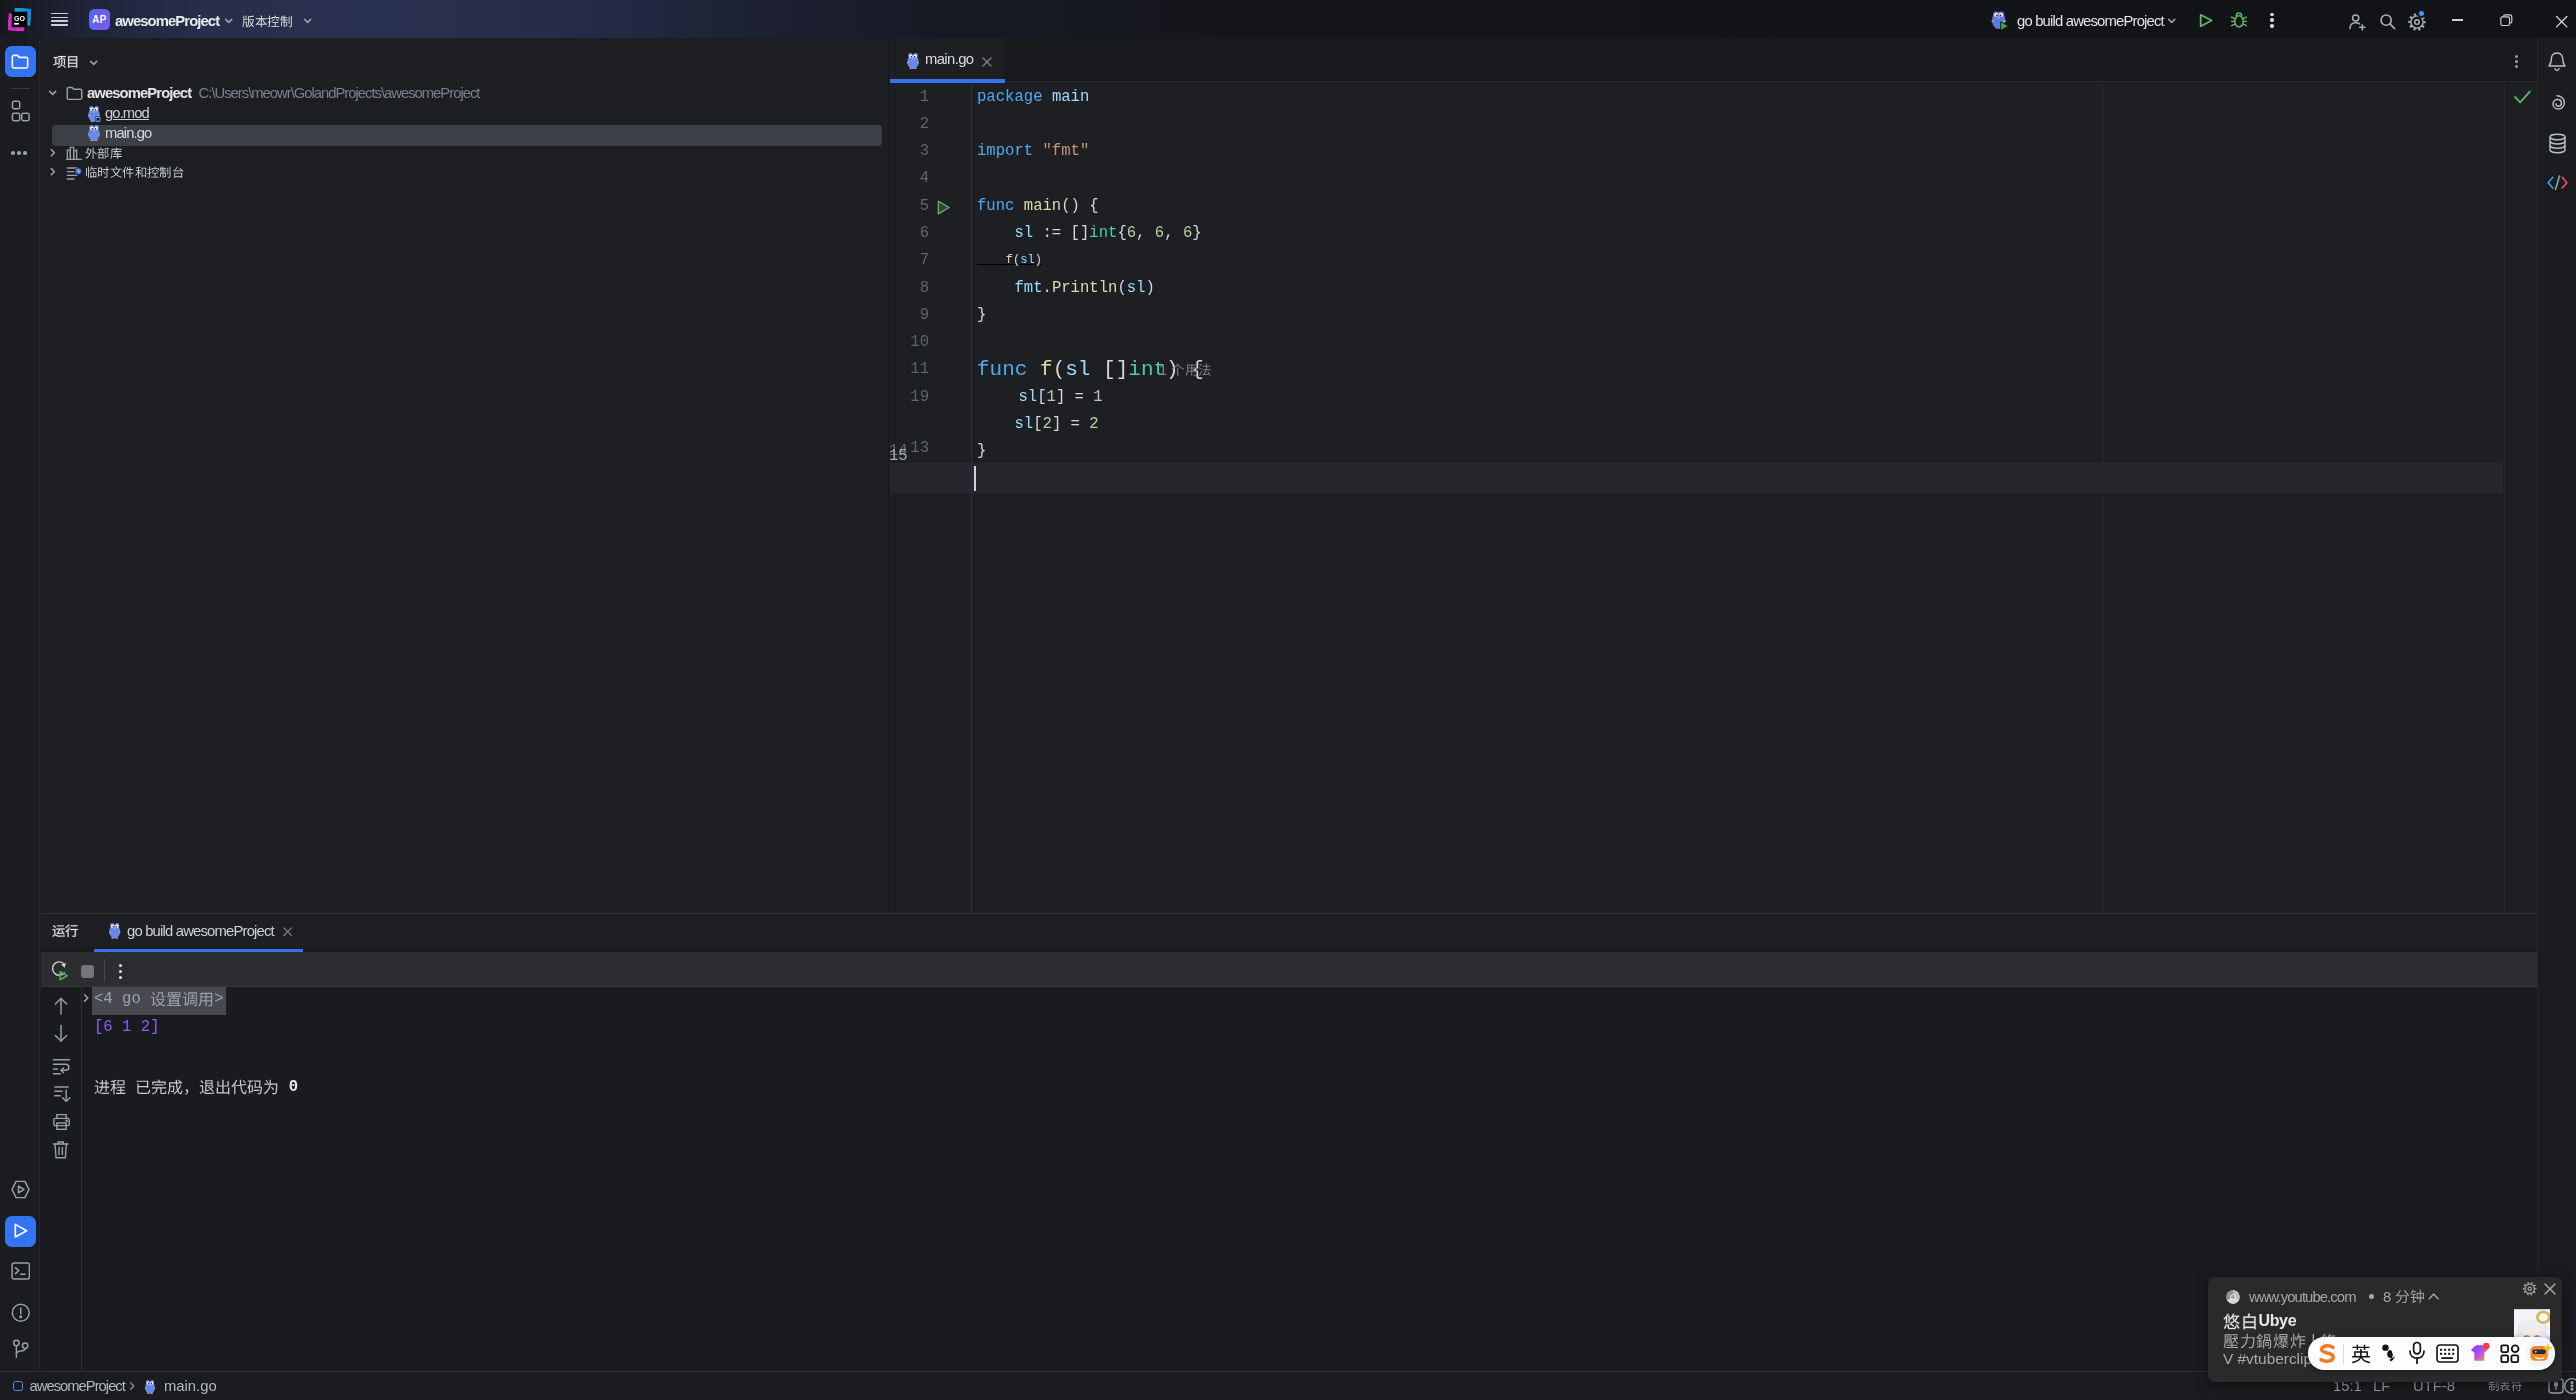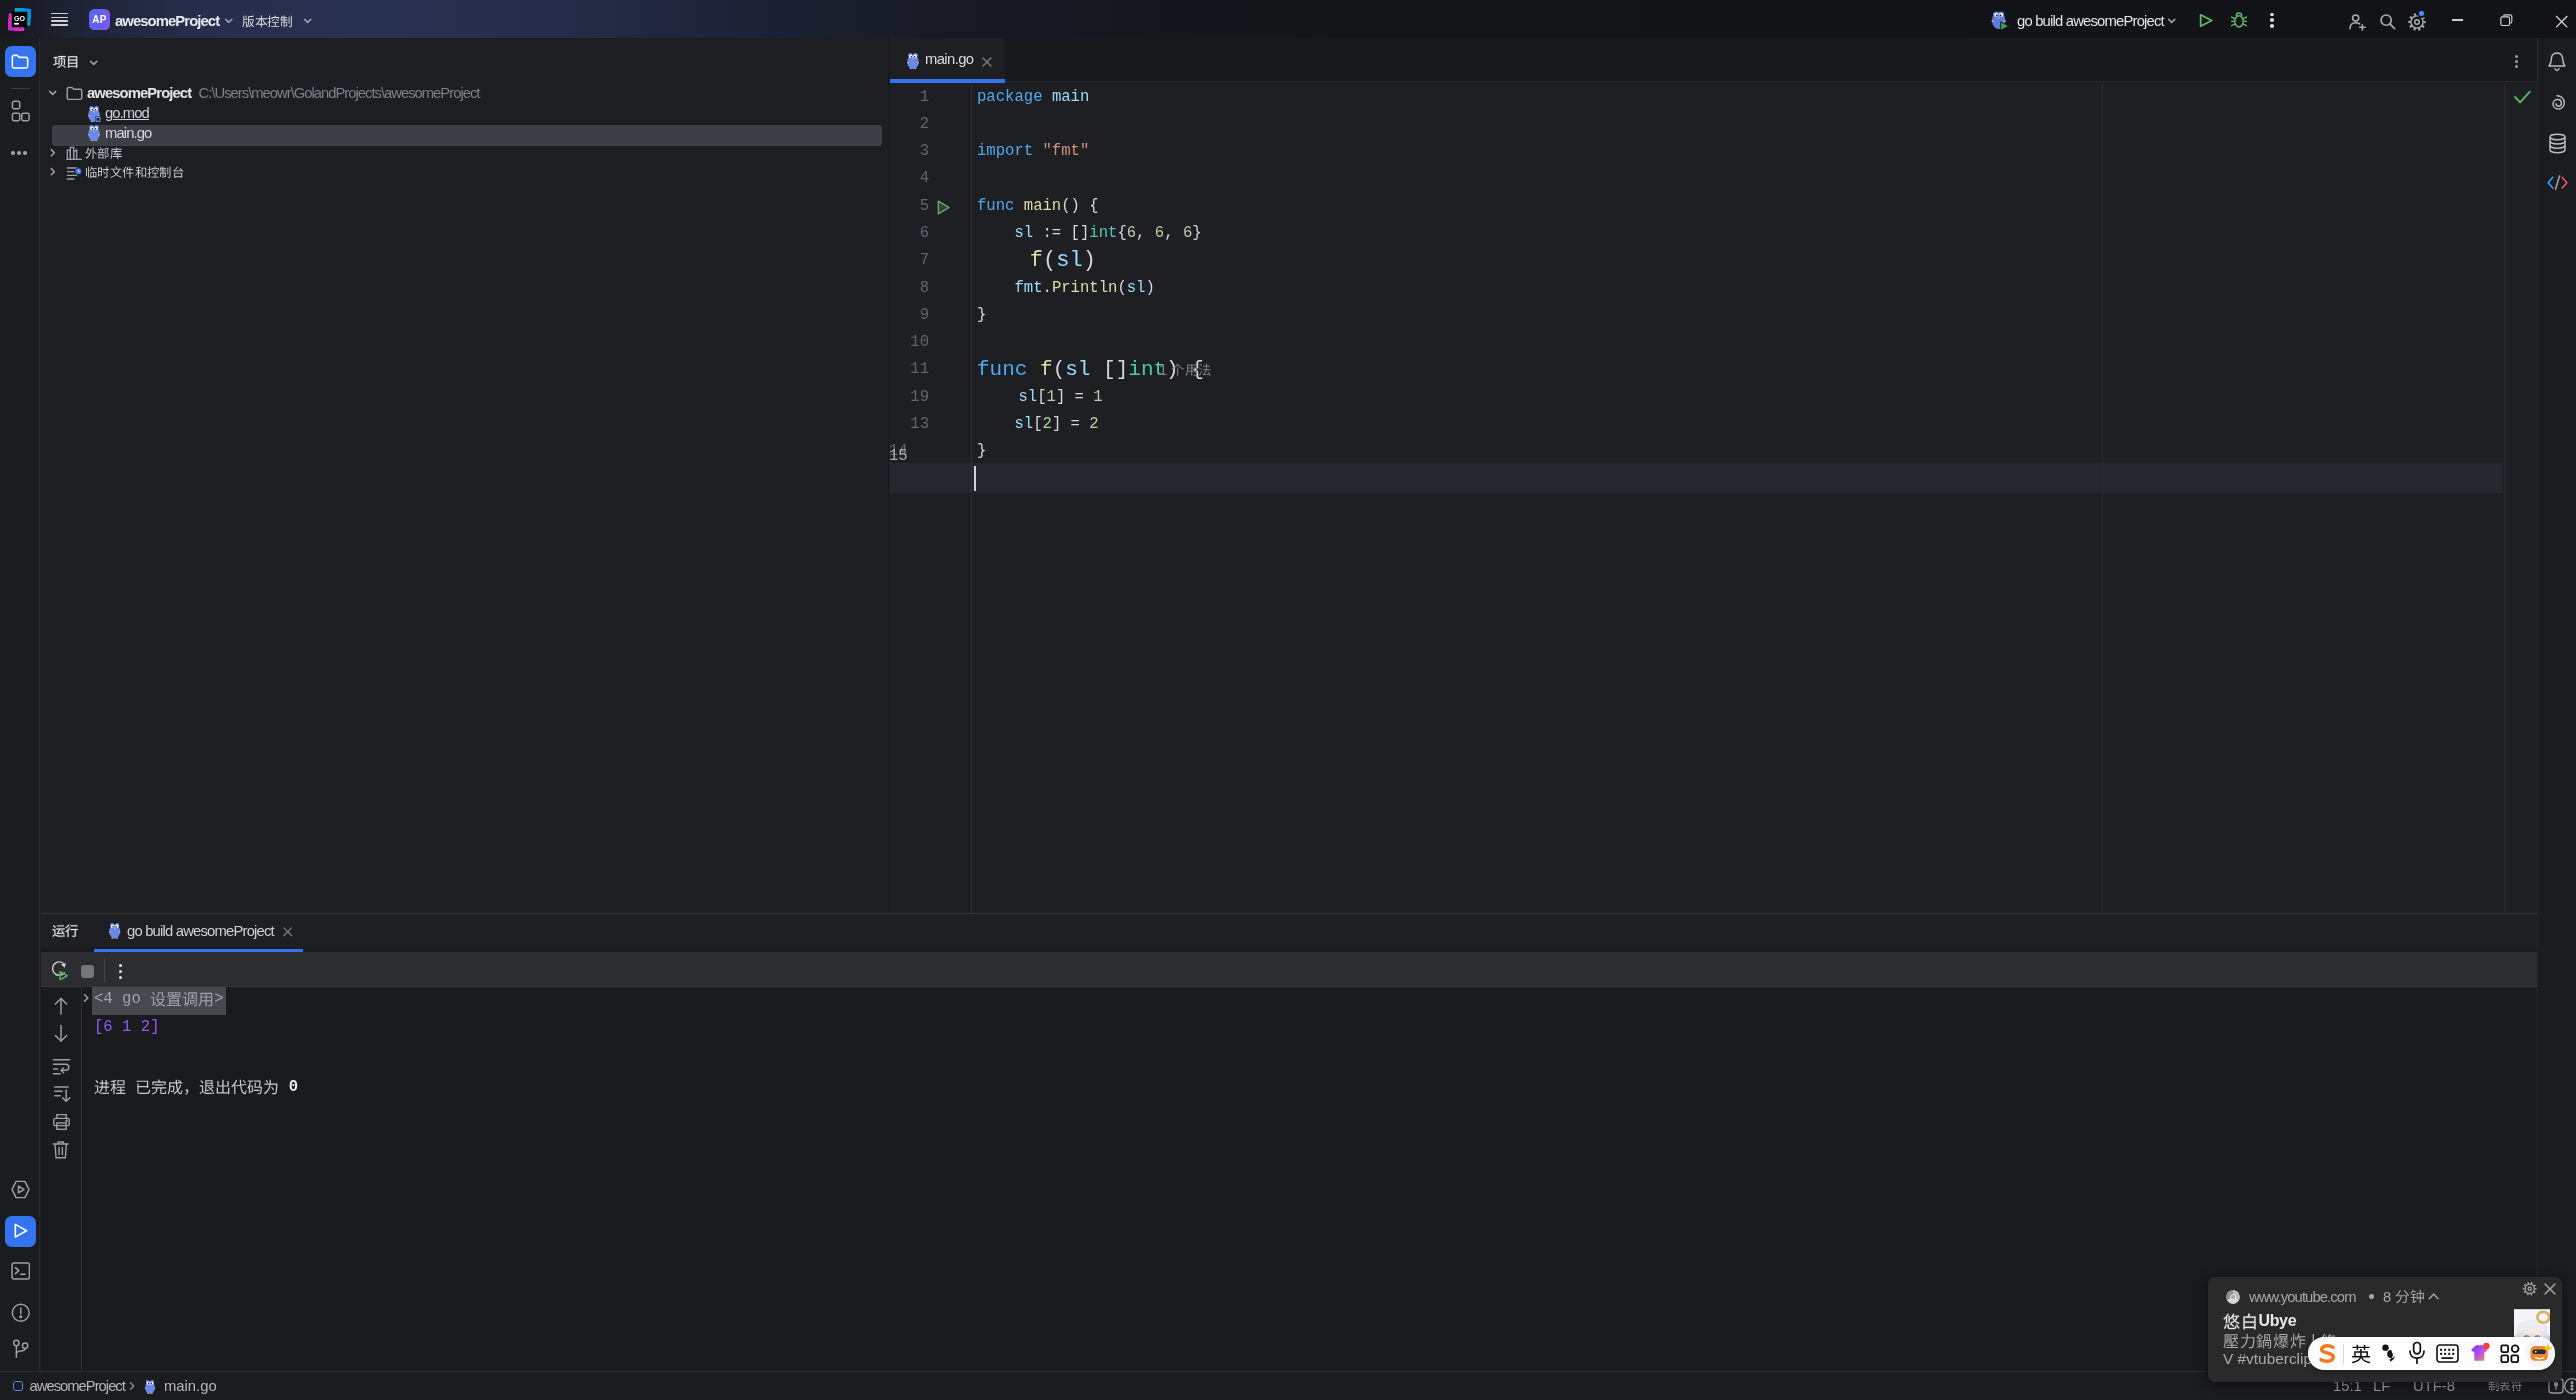--- a/index.html
+++ b/index.html
@@ -306,31 +306,31 @@
 <div class="bk mono" style="left:889px;top:138px;width:40px;line-height:27px;color:#60646c;font-size:15.6px;text-align:right;">3</div>
 <div class="bk mono" style="left:889px;top:165px;width:40px;line-height:27px;color:#60646c;font-size:15.6px;text-align:right;">4</div>
 <div class="bk mono" style="left:889px;top:193px;width:40px;line-height:27px;color:#60646c;font-size:15.6px;text-align:right;">5</div>
 <div class="bk mono" style="left:889px;top:220px;width:40px;line-height:27px;color:#60646c;font-size:15.6px;text-align:right;">6</div>
 <div class="bk mono" style="left:889px;top:247px;width:40px;line-height:27px;color:#60646c;font-size:15.6px;text-align:right;">7</div>
 <div class="bk mono" style="left:889px;top:275px;width:40px;line-height:27px;color:#60646c;font-size:15.6px;text-align:right;">8</div>
 <div class="bk mono" style="left:889px;top:302px;width:40px;line-height:27px;color:#60646c;font-size:15.6px;text-align:right;">9</div>
 <div class="bk mono" style="left:889px;top:329px;width:40px;line-height:27px;color:#60646c;font-size:15.6px;text-align:right;">10</div>
 <div class="bk mono" style="left:889px;top:356px;width:40px;line-height:27px;color:#60646c;font-size:15.6px;text-align:right;">11</div>
 <div class="bk mono" style="left:889px;top:384px;width:40px;line-height:27px;color:#60646c;font-size:15.6px;text-align:right;">19</div>
-<div class="bk mono" style="left:889px;top:411px;width:40px;line-height:27px;color:#60646c;font-size:15.6px;text-align:right;">13</div>
+<div class="bk mono" style="left:889px;top:435px;width:40px;line-height:27px;color:#60646c;font-size:15.6px;text-align:right;">13</div>
 <div class="bk mono" style="left:889px;top:438px;width:40px;line-height:27px;color:#60646c;font-size:15.6px;text-align:left;">14</div>
 <div class="bk mono" style="left:889px;top:443px;width:40px;line-height:27px;color:#a9adb5;font-size:15.6px;text-align:left;">15</div>
 <svg class="ic" style="left:936px;top:199px" width="15.4" height="17" viewBox="0 0 23 25">
     <path d="M3.5 3 L19.5 12.5 L3.5 22 Z" fill="#2d4a30" stroke="#6fa873" stroke-width="2" stroke-linejoin="round"></path>
   </svg>
 <div class="bk mono code" style="left:977px;top:84px;line-height:27px;font-size:15.6px;"><i class="kw">package</i> <i class="pl">main</i></div>
 <div class="bk mono code" style="left:977px;top:138px;line-height:27px;font-size:15.6px;"><i class="kw">import</i> <i class="st">"fmt"</i></div>
 <div class="bk mono code" style="left:977px;top:193px;line-height:27px;font-size:15.6px;"><i class="kw">func</i> <i class="yl">main</i><i class="wh">() {</i></div>
 <div class="bk mono code" style="left:977px;top:220px;line-height:27px;font-size:15.6px;">    <i class="pl">sl</i> <i class="wh">:= []</i><i class="tl">int</i><i class="wh">{</i><i class="nm">6</i><i class="wh">, </i><i class="nm">6</i><i class="wh">, </i><i class="nm">6</i><i class="wh">}</i></div>
-<div class="bk mono code" style="left:977px;top:247px;line-height:27px;font-size:22px;">    <i class="yl">f</i><i class="wh">(</i><i class="pl">sl</i><i class="wh">)</i></div>
+<div class="bk mono code" style="left:977px;top:247px;line-height:27px;font-size:12px;text-decoration:underline;">    <i class="yl">f</i><i class="wh">(</i><i class="pl">sl</i><i class="wh">)</i></div>
 <div class="bk mono code" style="left:977px;top:275px;line-height:27px;font-size:15.6px;">    <i class="pl">fmt</i><i class="wh">.</i><i class="yl">Println</i><i class="wh">(</i><i class="pl">sl</i><i class="wh">)</i></div>
 <div class="bk mono code" style="left:977px;top:302px;line-height:27px;font-size:15.6px;"><i class="wh">}</i></div>
 <div class="bk mono code" style="left:977px;top:356px;line-height:27px;font-size:21px;"><i class="kw">func</i> <i class="yl">f</i><i class="wh">(</i><i class="pl">sl</i> <i class="wh">[]</i><i class="tl">int</i><i class="wh">) {</i></div>
 <div class="bk mono code" style="left:981px;top:384px;line-height:27px;font-size:15.6px;">    <i class="pl">sl</i><i class="wh">[</i><i class="nm">1</i><i class="wh">] = </i><i class="nm">1</i></div>
 <div class="bk mono code" style="left:977px;top:411px;line-height:27px;font-size:15.6px;">    <i class="pl">sl</i><i class="wh">[</i><i class="nm">2</i><i class="wh">] = </i><i class="nm">2</i></div>
 <div class="bk mono code" style="left:977px;top:438px;line-height:27px;font-size:15.6px;"><i class="wh">}</i></div>
 <div class="row" style="left:1159px;top:356px;height:27px;color:#7d8187;font-size:14.8px;">1 <svg class="cj" style="vertical-align:middle;" width="13.4" height="13.4" viewBox="0 0 1000 1000">
       <use href="#u4e2a"></use>
     </svg><svg class="cj" style="vertical-align:middle;" width="13.4" height="13.4" viewBox="0 0 1000 1000">
       <use href="#u7528"></use>

